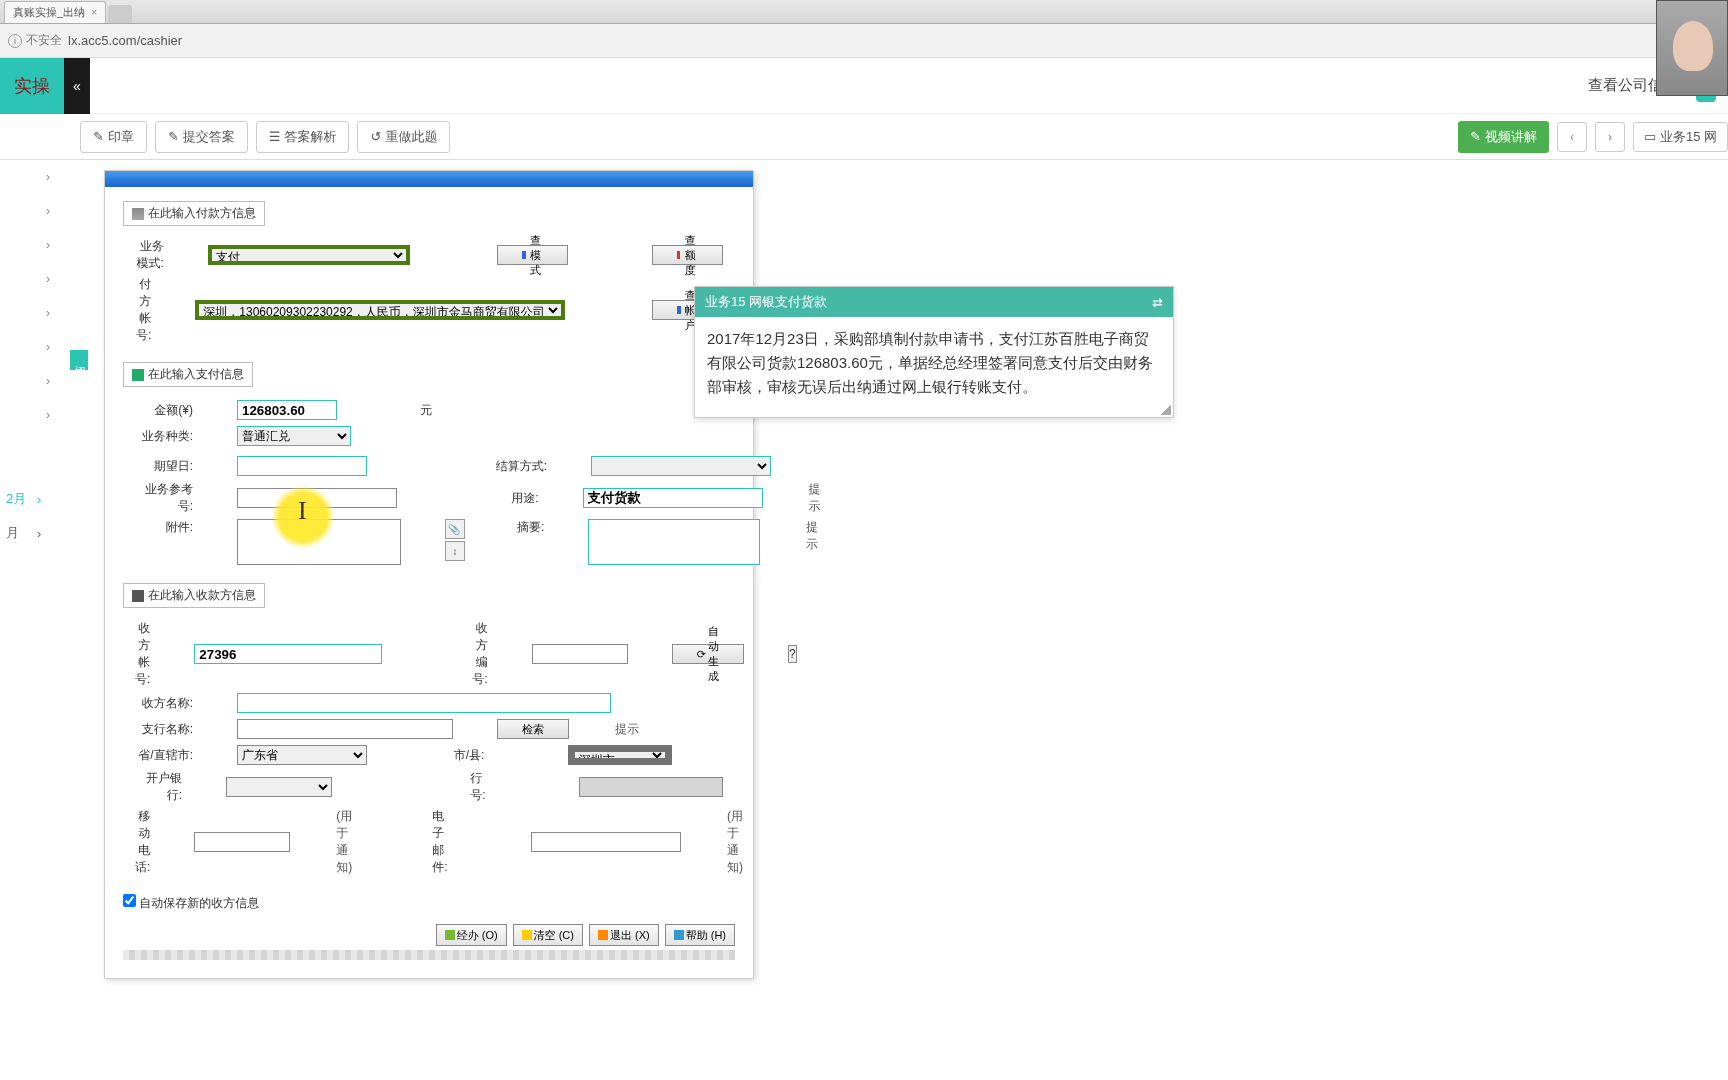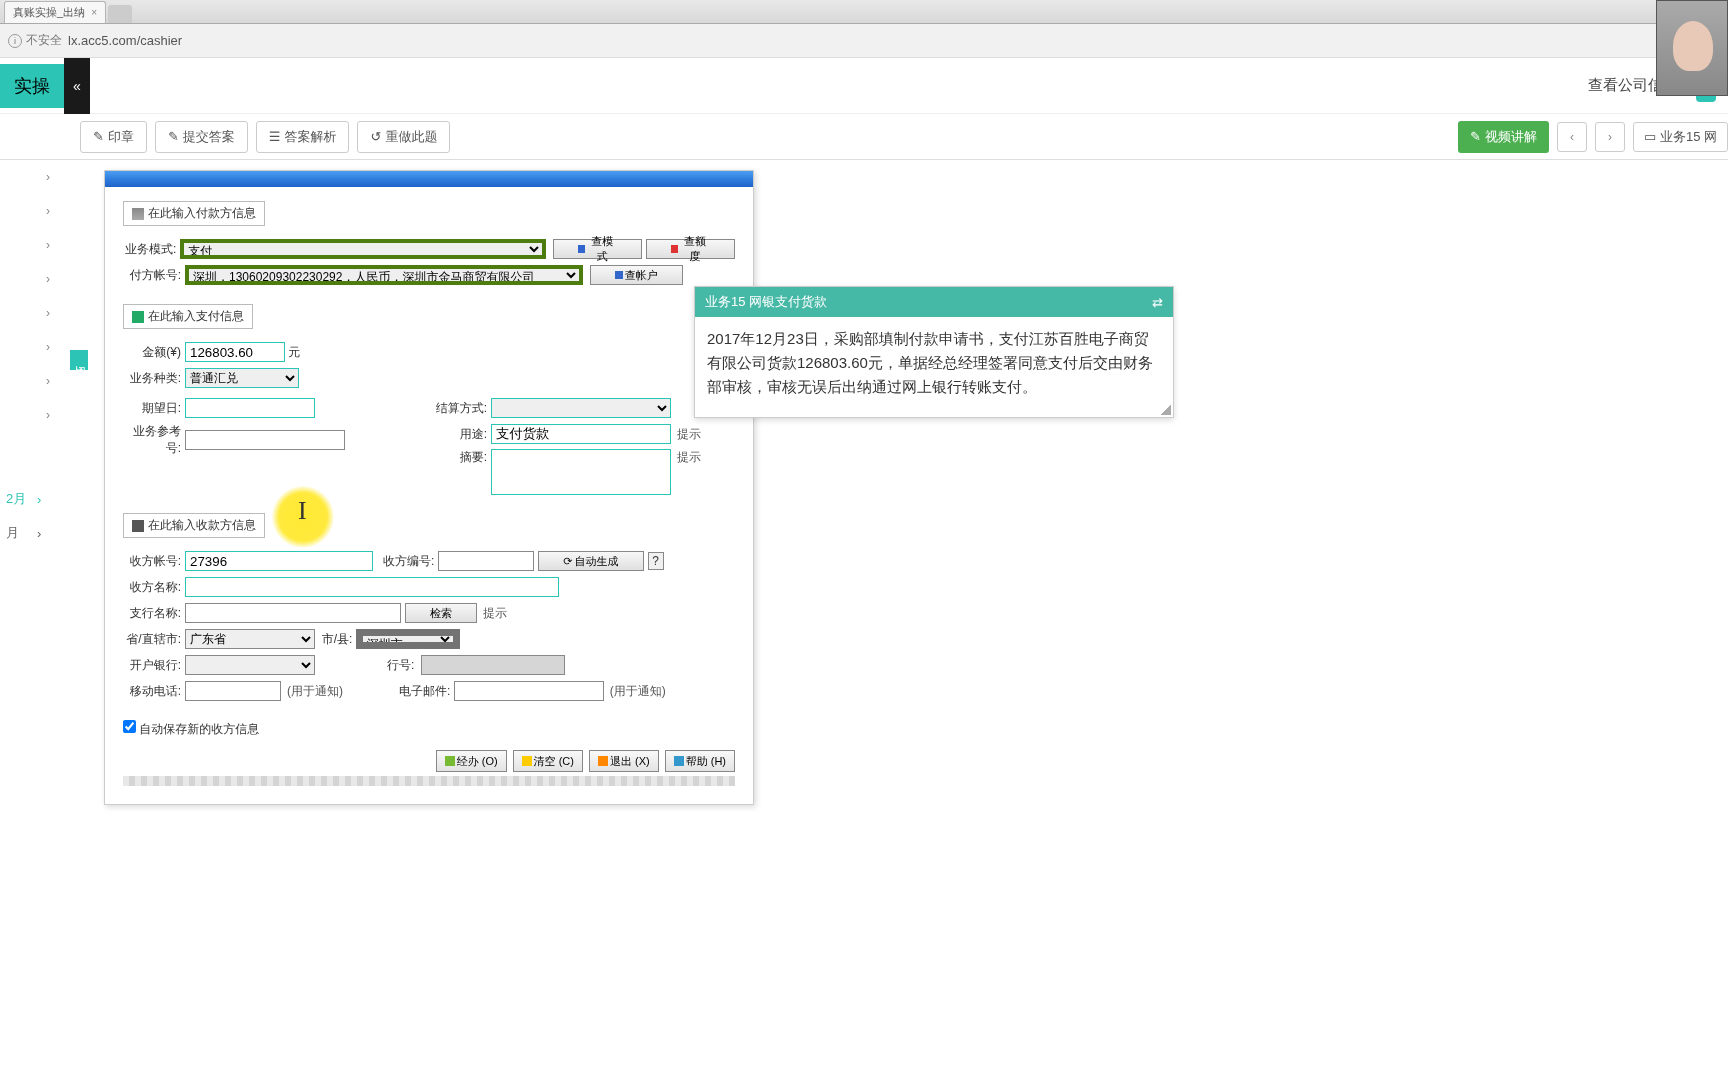--- a/index.html
+++ b/index.html
@@ -11,21 +11,21 @@
 .browser-tab .x { margin-left: 6px; color: #888; font-size: 10px;}
 .new-tab { width: 24px; height: 18px; background: #ccc; margin-left: 2px; border-radius: 3px 3px 0 0;}
 .addr-bar { height: 34px; background: #f1f1f1; border-bottom: 1px solid #ddd; display: flex; align-items: center; padding: 0 8px;}
 .insecure { color: #777; font-size: 12px; display: flex; align-items: center;}
 .insecure .circ { width: 14px; height: 14px; border: 1px solid #999; border-radius: 50%; margin-right: 4px; display:flex;align-items:center;justify-content:center;font-size:9px;}
 .url { margin-left: 6px; color: #555; font-size: 13px; }
 
 
 .app-header { height: 56px; border-bottom: 1px solid #eee; display: flex; align-items: center; justify-content: space-between; padding-right: 12px;}
 .left-ops { display: flex; align-items: center; }
-.teal-block { width: 64px; height: 44px; background: #2cc5b5; color: #000000; display:flex; align-items:center; justify-content:center; font-size: 18px; font-weight: 500;}
+.teal-block { width: 64px; height: 56px; background: #2cc5b5; color: #7f1d1d; display:flex; align-items:center; justify-content:center; font-size: 18px; font-weight: 500;}
 .black-toggle { width: 26px; height: 56px; background: #1a1a1a; color: #fff; display:flex;align-items:center;justify-content:center; font-size: 14px;}
 .right-ops { display:flex; align-items:center; gap: 18px; }
 .link-text { color: #444; font-size: 15px; }
 .teal-btn-round { background: #2cc5b5; color: #fff; padding: 8px 8px; border-radius: 4px; font-size: 14px; }
 
 
 .tool-row { height: 46px; border-bottom: 1px solid #ddd; display:flex; align-items:center; padding-left: 80px; gap: 8px;}
 .tool-btn { border: 1px solid #ccc; background: #fff; padding: 6px 12px; border-radius: 3px; font-size: 13px; color: #555; display:flex; align-items:center; gap:4px;}
 .tool-row .spacer { flex: 1; }
 .green-btn { background: #4caf50; border: none; color: #fff; padding: 7px 12px; border-radius: 3px; font-size: 13px; display:flex;align-items:center;gap:4px;}
@@ -42,30 +42,30 @@
 
 .teal-side-tab { position:absolute; left: 70px; top: 350px; width: 18px; background:#2cc5b5; color:#fff; writing-mode: vertical-rl; text-orientation: upright; padding: 6px 0; font-size: 12px; letter-spacing: 2px;}
 
 
 .panel-wrap { position:absolute; left: 104px; top: 170px; width: 650px; border: 1px solid #ccc; background:#fff; box-shadow: 2px 2px 6px rgba(0,0,0,0.15);}
 .panel-titlebar { height: 16px; background: linear-gradient(#4a9ff0,#2f7de0,#1f63c8); }
 .panel-body { padding: 14px 18px 18px; font-size: 12px;}
 .legend { border:1px solid #bbb; padding: 3px 8px; display:inline-flex; align-items:center; gap:4px; margin-bottom:8px; background:#fff; position:relative;}
 .legend-icon { width: 12px; height: 12px; background:#666; display:inline-block;}
 .legend-icon.doc { background: linear-gradient(#888,#aaa);}
-.row { display:flex; align-items:center; margin: 4px 0; min-height: 22px;}
+.row { display:flex; align-items:center; margin: 4px 12px; min-height: 22px; gap: 40px;}
 .lbl { width: 58px; text-align: right; margin-right: 4px; color:#333;}
 select, input[type=text], textarea { font-size: 12px; font-family: inherit;}
 .sel-wide { width: 398px; height: 20px; border:4px solid #4d7c0f;}
 .sel-med { width: 114px; height: 20px; border:1px solid #2cc5b5;}
 .sel-sm { width: 130px; height: 20px; border:1px solid #888;}
 .sel-sm2 { width: 104px; height: 20px; border:7px solid #737373;}
 .sel-set { width: 180px; height: 20px; border:1px solid #2cc5b5;}
 .inp { border:1px solid #888; height: 20px; padding: 0 4px;}
-.inp.teal { border-color: #2cc5b5;}
+.inp.teal { border-color: #2cc5b5; font-weight: bold;}
 .w100 { width: 100px;}
 .w130 { width: 130px;}
 .w160 { width: 160px;}
 .w188 { width: 188px;}
 .w216 { width: 216px;}
 .w374 { width: 374px;}
 .w96 { width: 96px;}
 .w180 { width: 180px;}
 .ta { border:1px solid #888; width: 164px; height: 46px; resize:none;}
 .ta.teal { border-color:#2cc5b5; width: 180px;}
@@ -229,20 +229,28 @@
     <div class="col2">
       <div>
         <div class="row">
           <span class="lbl">期望日:</span>
           <input class="inp teal w130" style="">
         </div>
         <div class="row">
           <span class="lbl">业务参考号:</span>
           <input class="inp w160" style="">
         </div>
+        <div class="row" style="align-items:flex-start">
+          <span class="lbl">附件:</span>
+          <textarea class="ta" style=""></textarea>
+          <div class="attach-btns">
+            <div>📎</div>
+            <div>↕</div>
+          </div>
+        </div>
       </div>
       <div>
         <div class="row">
           <span class="lbl">结算方式:</span>
           <select class="sel-set"><option></option></select>
         </div>
         <div class="row">
           <span class="lbl">用途:</span>
           <input class="inp teal w180" value="支付货款" style="">
           <span class="hint">提示</span>

